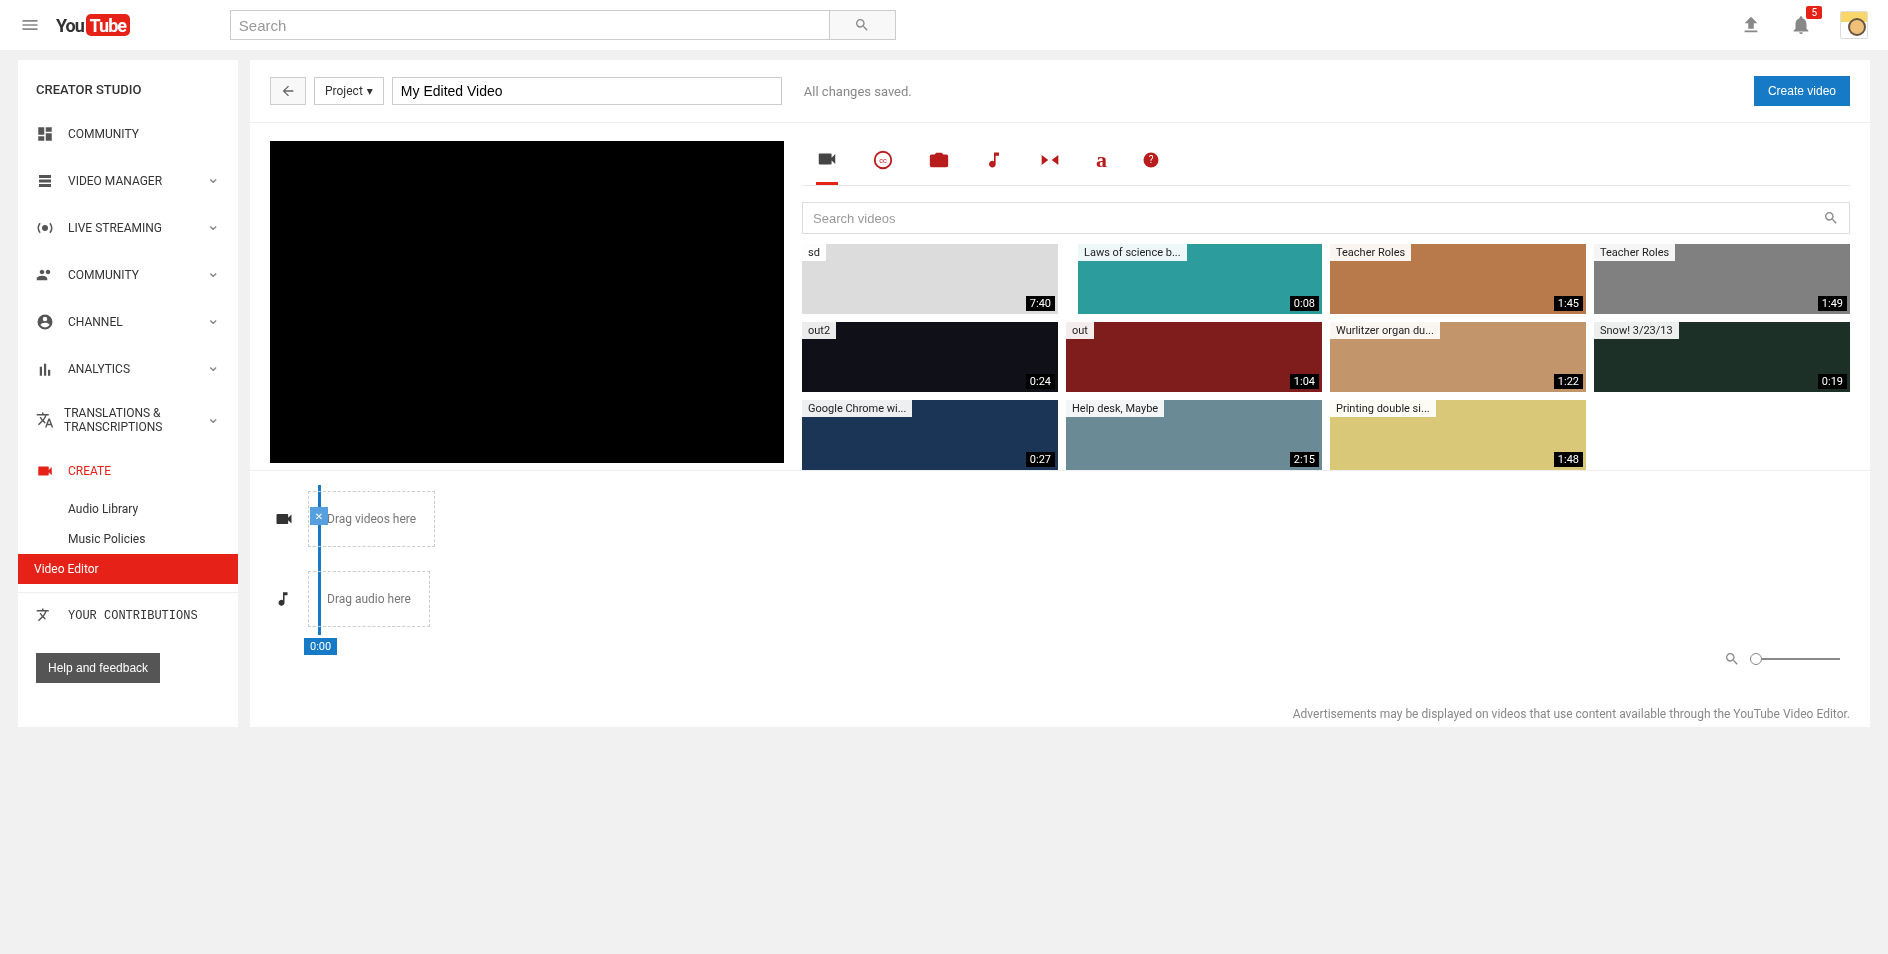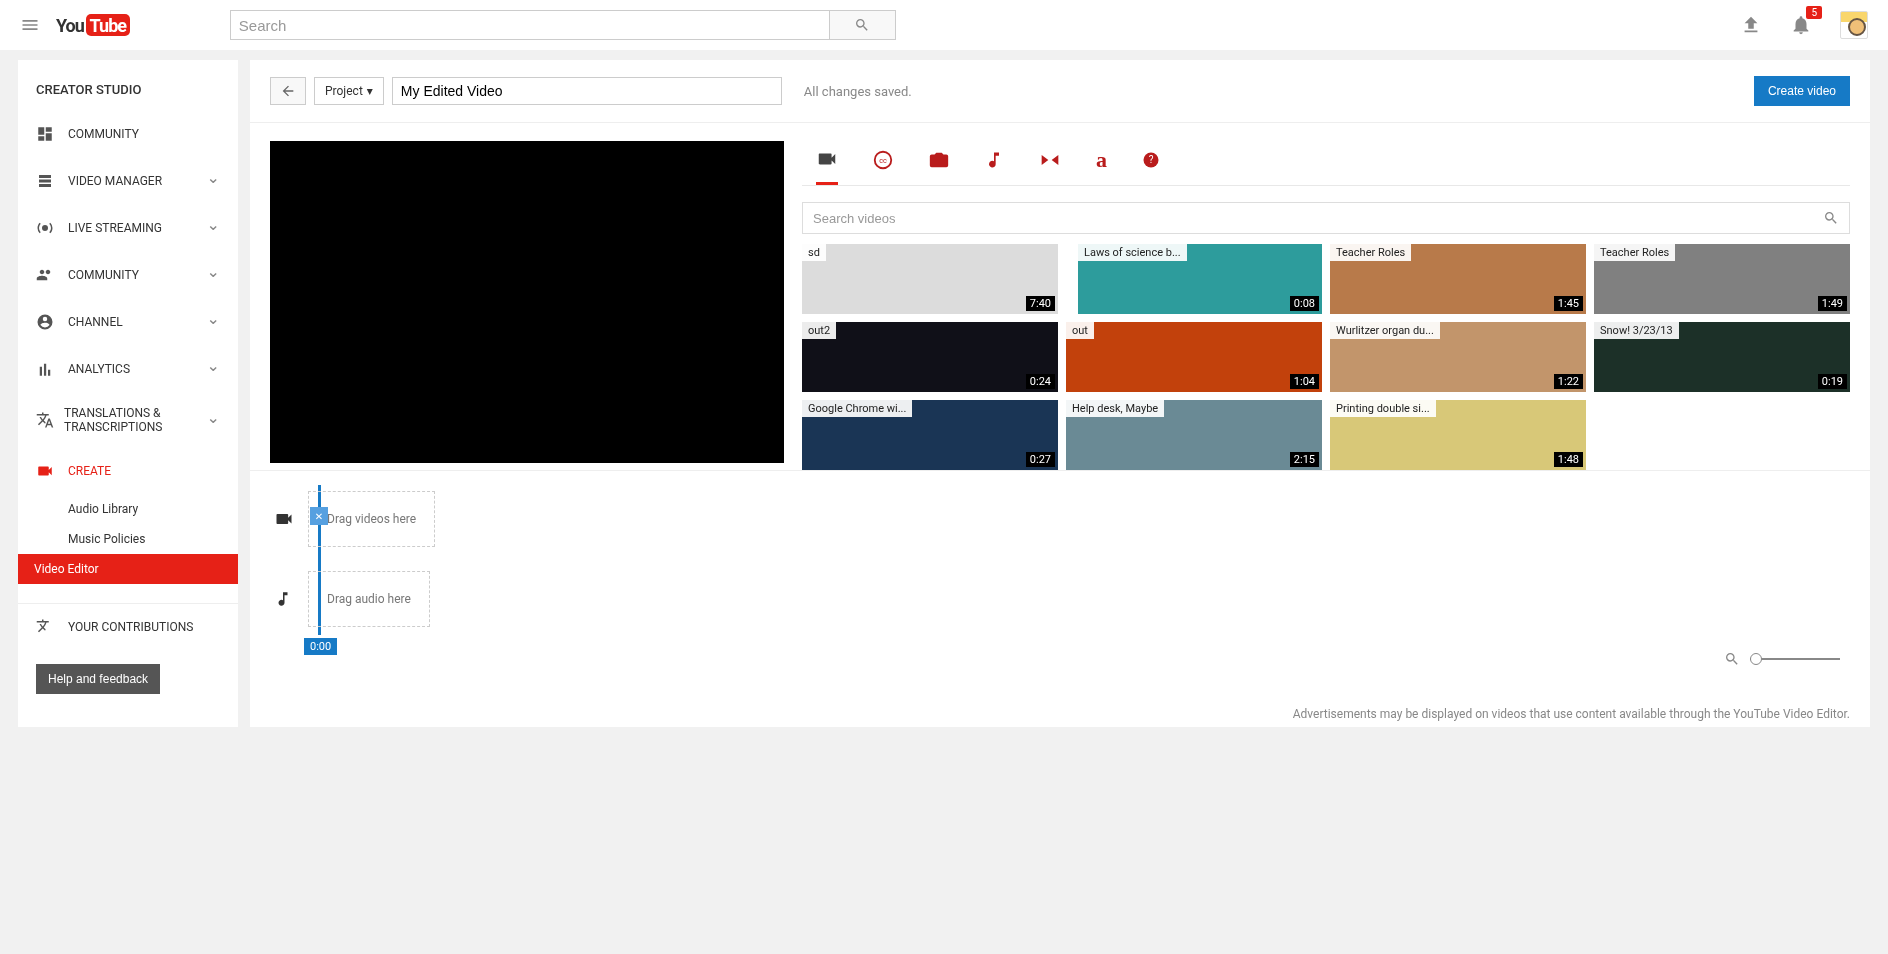--- a/index.html
+++ b/index.html
@@ -175,21 +175,21 @@
             <path fill="currentColor" d="M17 10.5V7c0-.55-.45-1-1-1H4c-.55 0-1 .45-1 1v10c0 .55.45 1 1 1h12c.55 0 1-.45 1-1v-3.5l4 4v-11l-4 4z"></path>
           </svg>
         </span>
       <span>CREATE</span>
     </div>
     <div class="sub-items">
       <div class="sub-item">Audio Library</div>
       <div class="sub-item">Music Policies</div>
       <div class="sub-item active">Video Editor</div>
     </div>
-    <div class="side-item" style="border-top:1px solid #eee; margin-top:19px;">
+    <div class="side-item" style="border-top:1px solid #eee; margin-top:8px;font-family:Liberation Mono, monospace;">
       <span class="ic">
           <svg width="18" height="18" viewBox="0 0 24 24">
             <path fill="currentColor" d="M12.87 15.07l-2.54-2.51.03-.03A17.52 17.52 0 0014.07 6H17V4h-7V2H8v2H1v2h11.17C11.5 7.92 10.44 9.75 9 11.35 8.07 10.32 7.3 9.19 6.69 8h-2c.73 1.63 1.73 3.17 2.98 4.56l-5.09 5.02L4 19l5-5 3.11 3.11.76-2.04z"></path>
           </svg>
         </span>
       <span>YOUR CONTRIBUTIONS</span>
     </div>
     <button class="help-btn">Help and feedback</button>
   </div>
 
@@ -271,21 +271,21 @@
               <span class="td">1:45</span>
             </div>
             <div class="thumb" style="background: rgb(128, 128, 128);">
               <span class="tt">Teacher Roles</span>
               <span class="td">1:49</span>
             </div>
             <div class="thumb" style="background: rgb(16, 16, 24);">
               <span class="tt">out2</span>
               <span class="td">0:24</span>
             </div>
-            <div class="thumb" style="background: #c2410c;">
+            <div class="thumb" style="background: #7f1d1d;">
               <span class="tt">out</span>
               <span class="td">1:04</span>
             </div>
             <div class="thumb" style="background: rgb(194, 149, 107);">
               <span class="tt">Wurlitzer organ du...</span>
               <span class="td">1:22</span>
             </div>
             <div class="thumb" style="background: rgb(28, 48, 40);">
               <span class="tt">Snow! 3/23/13</span>
               <span class="td">0:19</span>

